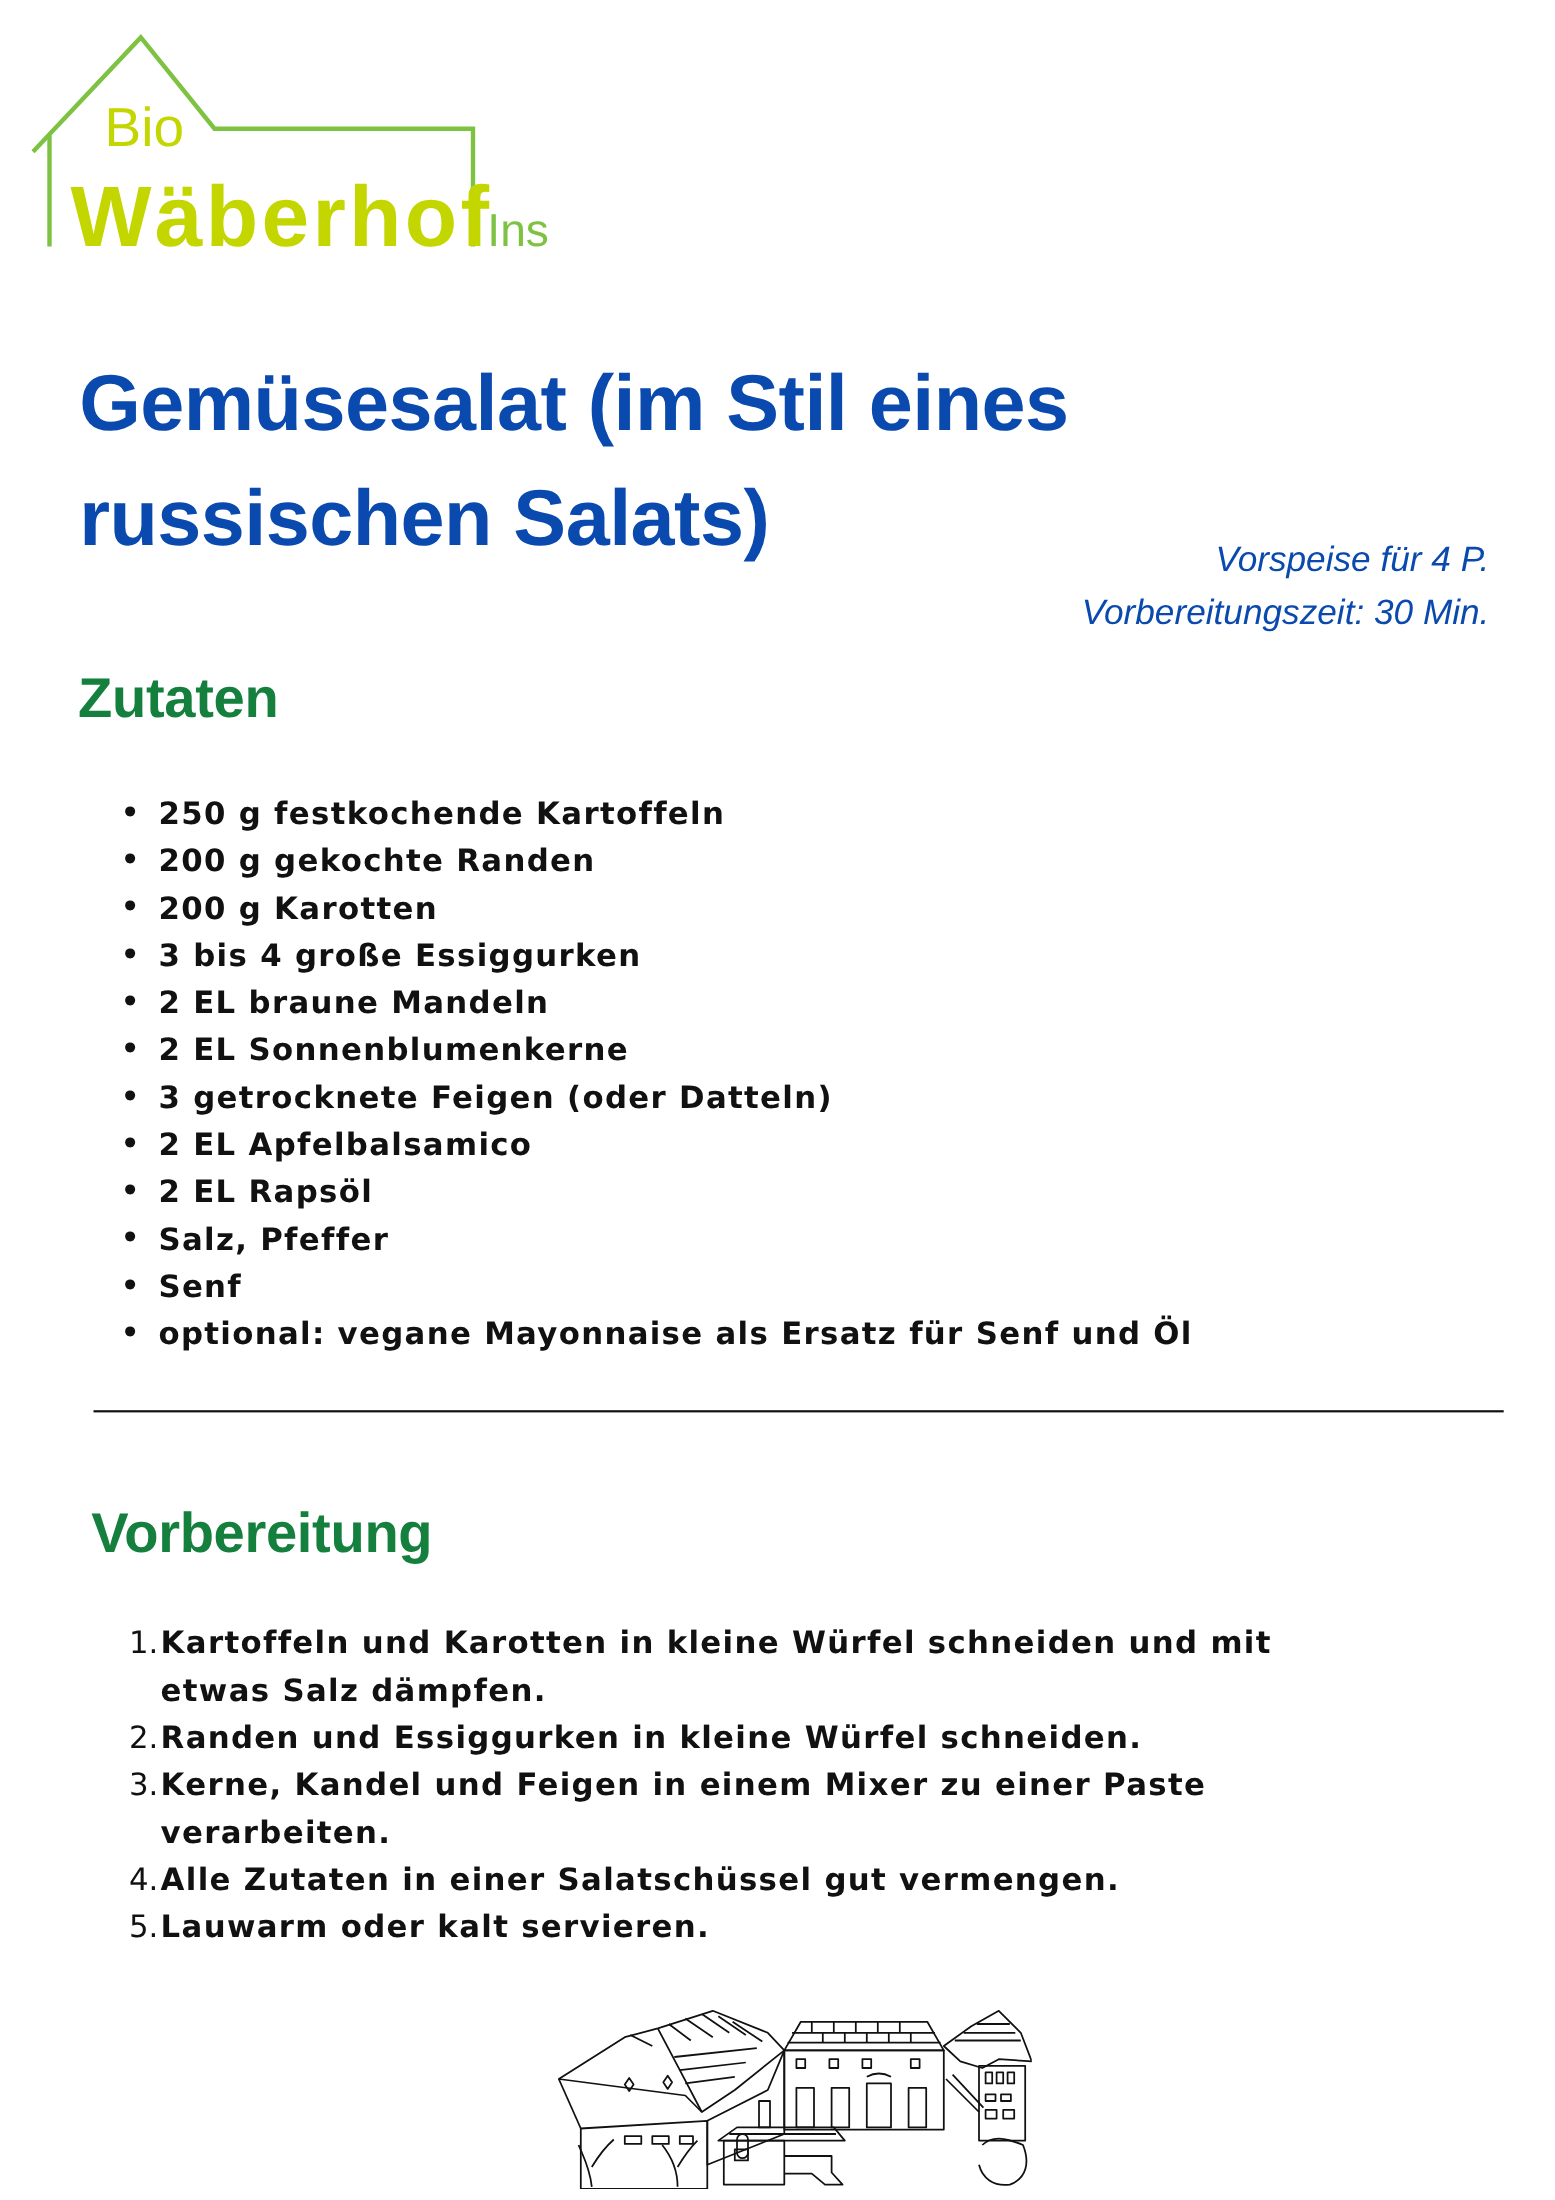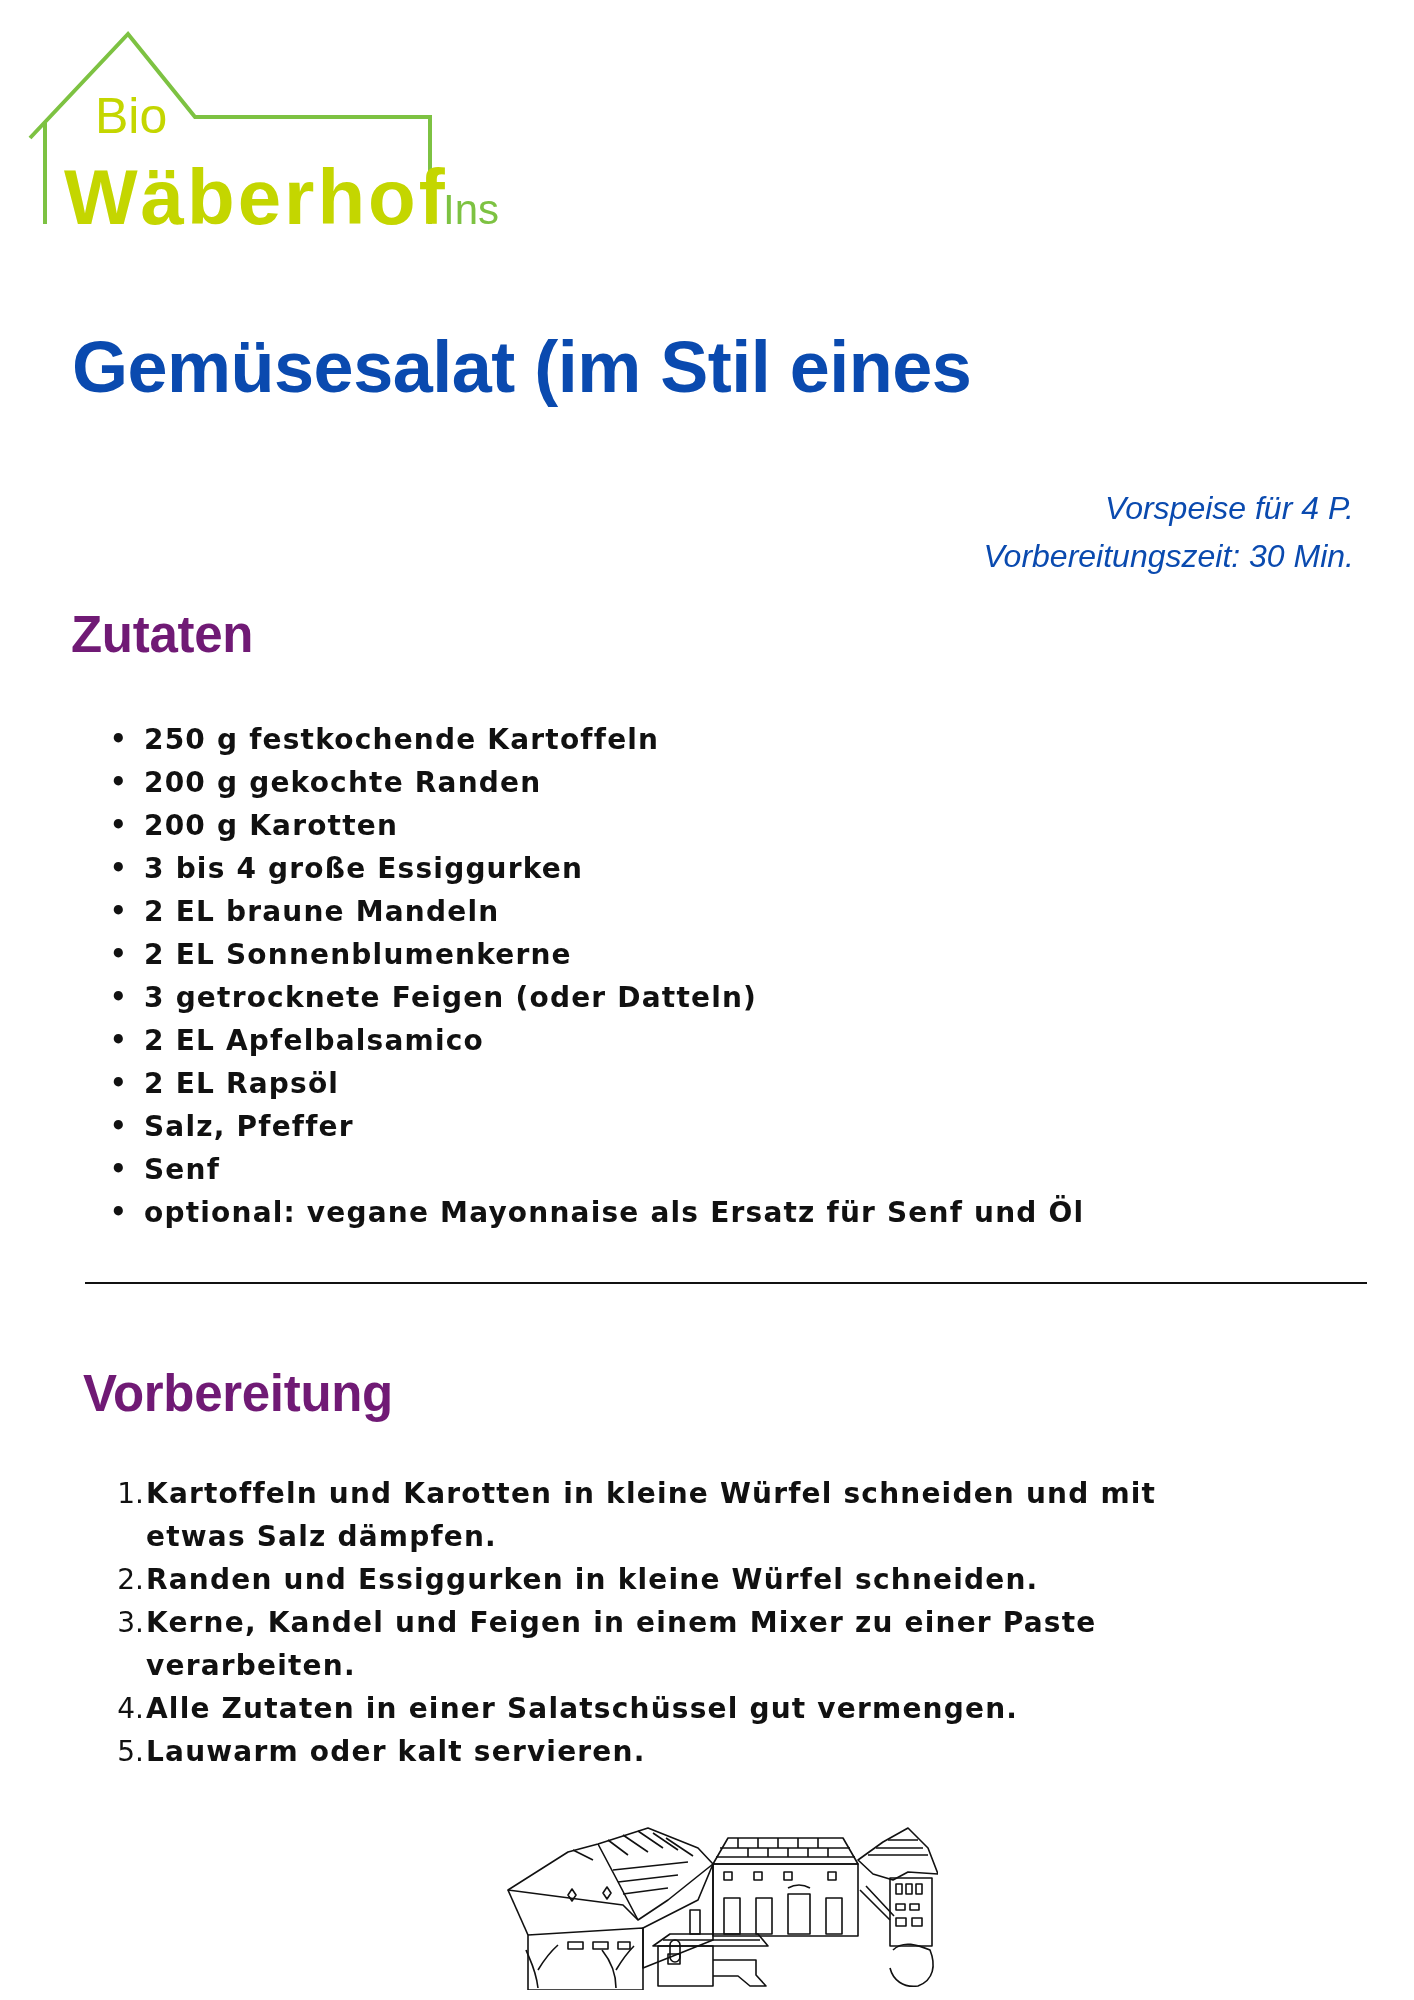--- a/index.html
+++ b/index.html
@@ -4,21 +4,21 @@
 <style>
   html, body { margin: 0; padding: 0; background: #ffffff; }
   body { width: 1414px; height: 2000px; position: relative; overflow: hidden; font-family: "Liberation Sans", sans-serif; }
   .abs { position: absolute; }
   #logo { left: 28px; top: 28px; width: 480px; height: 200px; }
   #logo svg { width: 480px; height: 200px; }
   .title { left: 72px; top: 328px; width: 1000px; margin: 0; color: #0A4AAF; font-family: "Liberation Sans", sans-serif; font-weight: bold; font-size: 72px; line-height: 78px; letter-spacing: -0.5px; }
   .title span { display: block; }
   .title .l2 { margin-top: 26px; }
   .meta { right: 60px; top: 484px; text-align: right; color: #0A4AAF; font-style: italic; font-size: 32px; line-height: 48px; }
-  .h2 { left: 71px; margin: 0; color: #701a75; font-weight: bold; font-size: 51px; line-height: 60px; letter-spacing: -0.3px; }
+  .h2 { left: 71px; margin: 0; color: #15803d; font-weight: bold; font-size: 51px; line-height: 60px; letter-spacing: -0.3px; }
   #zutaten-h { top: 605px; }
   #vorb-h { top: 1364px; margin-left: 12px; }
   ul.ing, ol.steps { margin: 0; padding: 0; list-style: none; font-family: "DejaVu Sans", sans-serif; font-weight: bold; color: #111; font-size: 28px; letter-spacing: 1.2px; }
   ul.ing { left: 110px; top: 718px; }
   ul.ing li { position: relative; padding-left: 34px; height: 43px; line-height: 43px; white-space: nowrap; }
   ul.ing li::before { content: "•"; position: absolute; left: 0; top: 0; font-size: 26px; }
   .divider { left: 85px; top: 1282px; width: 1282px; height: 2px; background: #111; }
   ol.steps { left: 110px; top: 1472px; width: 1110px; }
   ol.steps li { display: flex; line-height: 43px; }
   ol.steps .num { width: 34px; flex: none; text-align: right; font-weight: normal; letter-spacing: 0; padding-right: 2px; }
@@ -33,20 +33,21 @@
     <polyline points="2,110 100,6 167,89 402,89 402,196" fill="none" stroke="#7DC242" stroke-width="4"></polyline>
     <polyline points="17,95 17,196" fill="none" stroke="#7DC242" stroke-width="4"></polyline>
     <text x="67" y="105" font-family="Liberation Sans, sans-serif" font-size="50" fill="#C4D600">Bio</text>
     <text x="36" y="196" font-family="Liberation Sans, sans-serif" font-weight="bold" font-size="78" letter-spacing="3" fill="#C4D600">Wäberhof</text>
     <text x="415" y="196" font-family="Liberation Sans, sans-serif" font-size="42" fill="#7DC242">Ins</text>
   </svg>
 </div>
 
 <h1 class="abs title">
   <span>Gemüsesalat (im Stil eines</span>
+  <span class="l2">russischen Salats)</span>
 </h1>
 
 <div class="abs meta">
   <div>Vorspeise für 4 P.</div>
   <div>Vorbereitungszeit: 30 Min.</div>
 </div>
 
 <h2 id="zutaten-h" class="abs h2">Zutaten</h2>
 <ul class="abs ing">
   <li>250 g festkochende Kartoffeln</li>

